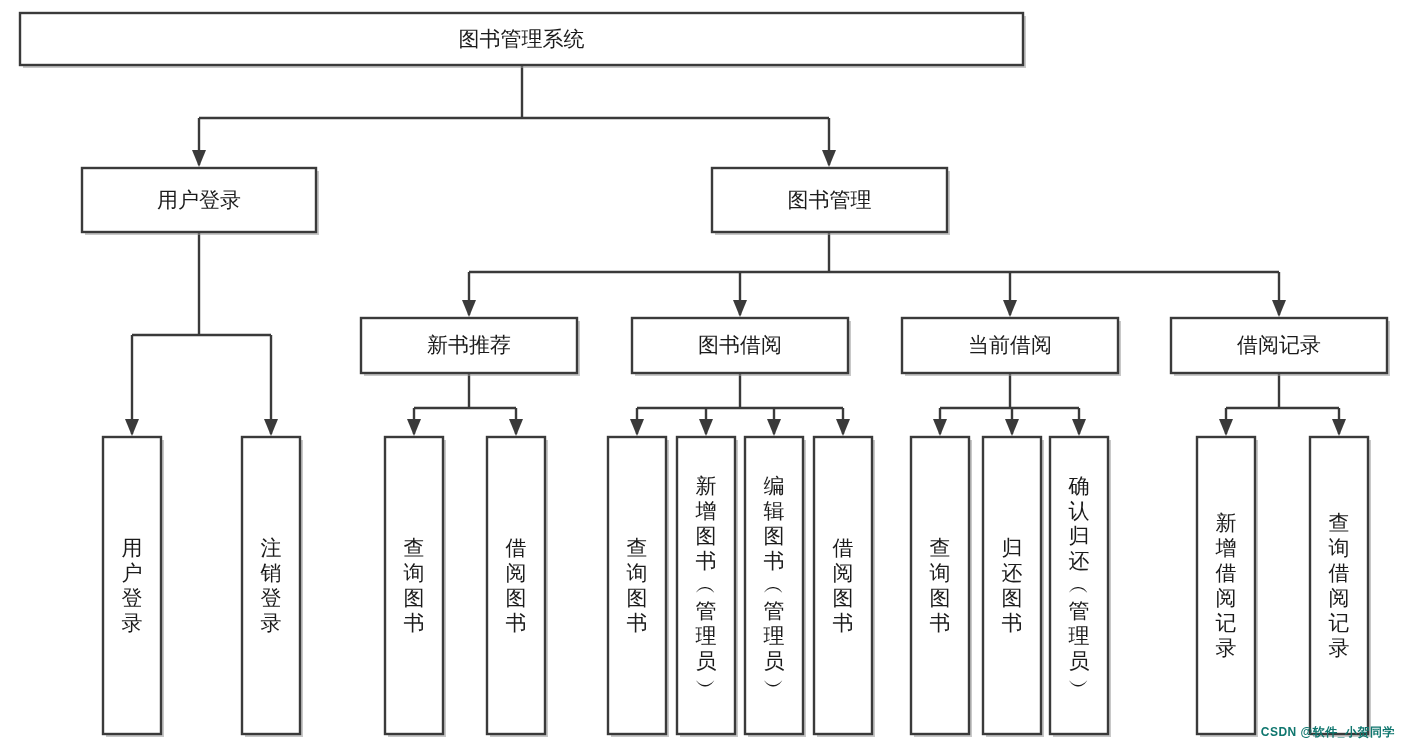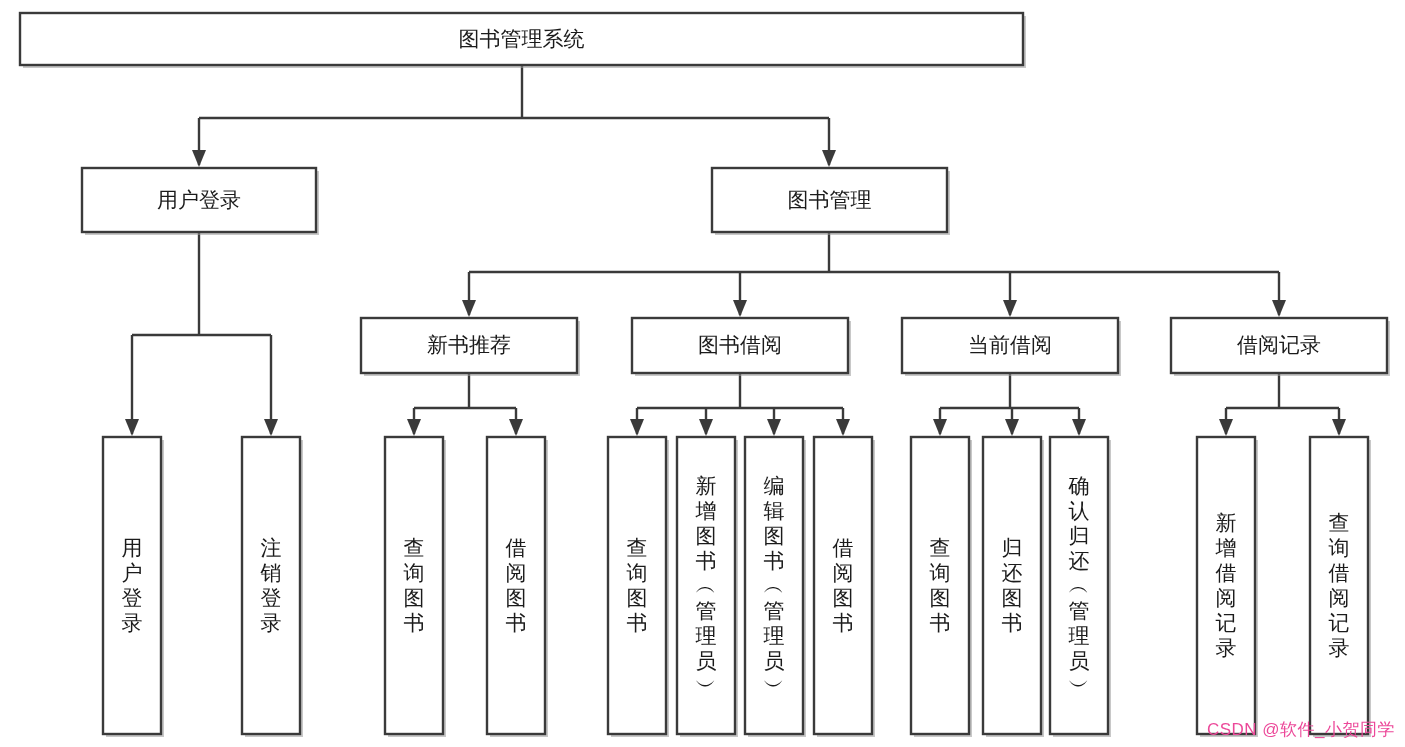--- a/index.html
+++ b/index.html
@@ -51,25 +51,26 @@
     font-family: "Liberation Sans", "DejaVu Sans", sans-serif;
     font-size: 21px;
     fill: #1b1b1b;
     text-anchor: middle;
   }
   .watermark {
     position: absolute;
     right: 10px;
     bottom: 6px;
     font-family: "Liberation Sans", "DejaVu Sans", sans-serif;
-    font-size: 17px;
-    color: #ec4899;
+    font-size: 12px;
+    color: #0f766e;
     letter-spacing: 0.5px;
     white-space: nowrap;
     user-select: none;
+    font-weight: bold;
   }
 </style>
 </head>
 <body>
 
 <div id="diagram-root">
   <svg id="diagram-svg" width="1405" height="747" viewBox="0 0 1405 747" xmlns="http://www.w3.org/2000/svg">
     <g id="edges-layer">
         <line x1="522" y1="65" x2="522" y2="118" class="connector"></line>
         <line x1="199" y1="118" x2="829" y2="118" class="connector"></line>

